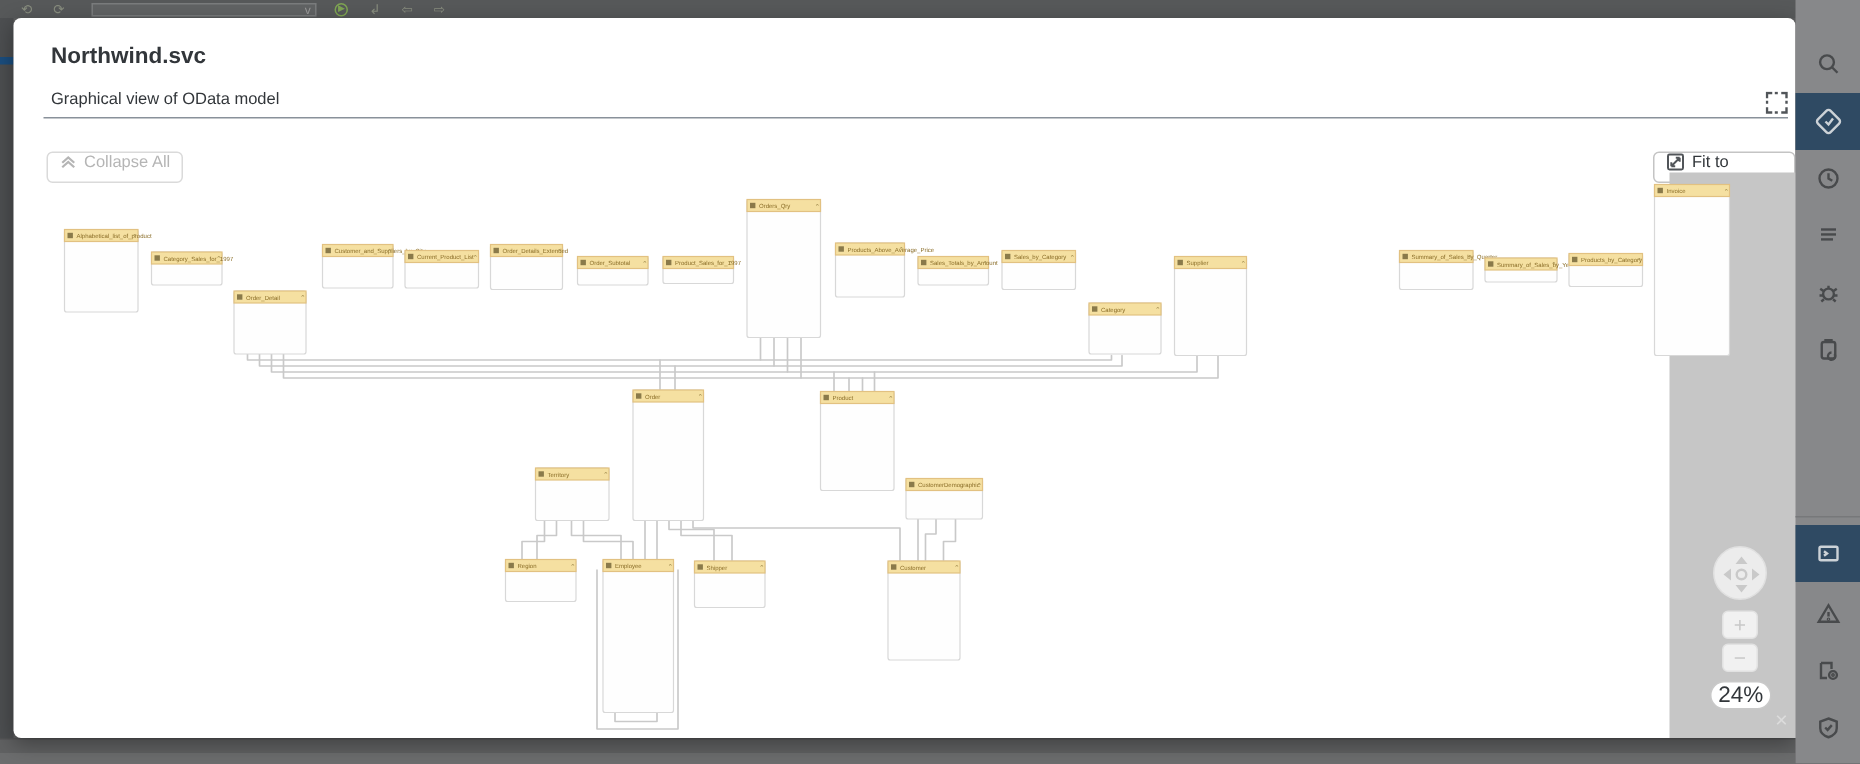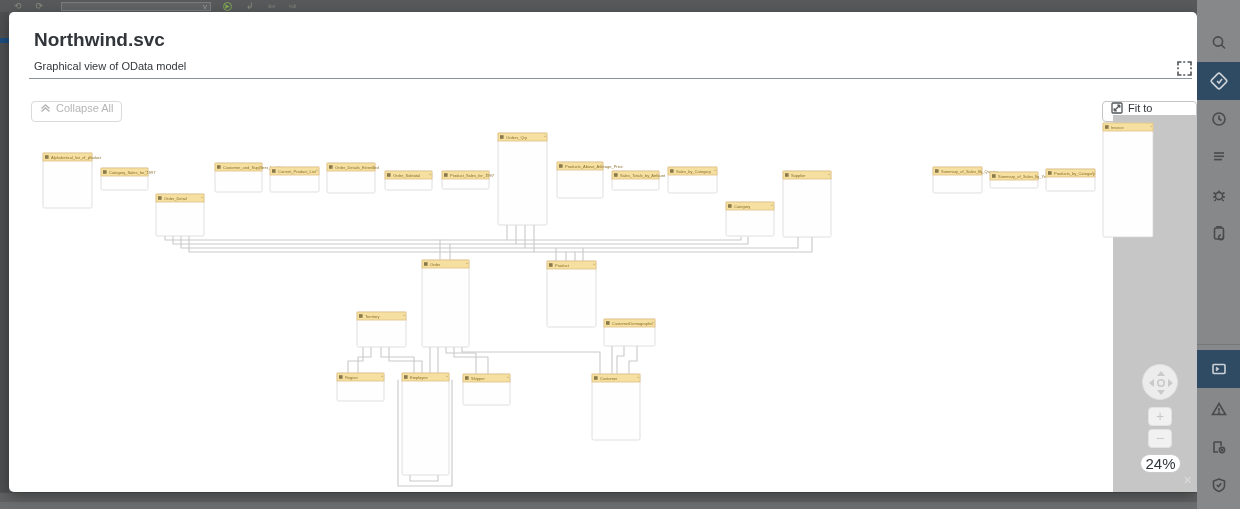--- a/index.html
+++ b/index.html
@@ -21,21 +21,21 @@
   
   .sidebar{position:absolute;right:0;top:0;width:43px;height:509px;background:#87888a;z-index:5;}
   .sb-item{width:43px;height:38px;display:flex;align-items:center;justify-content:center;}
   .sb-item svg{stroke:#3e4042;fill:none;stroke-width:1.6;opacity:.85;}
   .sb-item.selected{background:#2f4a63;}
   .sb-item.selected svg{stroke:#e8eaec;}
   .sb-group-lower{position:absolute;top:344px;width:43px;border-top:1px solid #77787a;}
   
   .dialog{position:absolute;left:9px;top:12px;width:1188px;height:480px;background:#ffffff;
     border-radius:5px;box-shadow:0 4px 14px rgba(0,0,0,.35);z-index:2;}
-  .dlg-title{position:absolute;left:25px;top:17px;font-size:19px;font-weight:bold;color:#32363a;}
+  .dlg-title{position:absolute;left:25px;top:17px;font-size:15px;font-weight:bold;color:#32363a;}
   .dlg-subtitle{position:absolute;left:25px;top:48px;font-size:11px;color:#32363a;}
   .dlg-sep{position:absolute;left:20px;top:66px;width:1163px;height:0;border-top:1px solid #89919a;}
   .fullscreen-ic{position:absolute;left:1168px;top:49px;width:15px;height:15px;cursor:pointer;}
   .btn{position:absolute;height:21px;border:1px solid #c4c4c4;border-radius:4px;background:#fff;
     font-size:11px;color:#32363a;display:flex;align-items:flex-start;padding:0 8px;cursor:pointer;}
   .btn .bic{margin-right:5px;display:flex;align-items:center;}
   .btn.disabled{color:#b5b5b5;border-color:#dadada;cursor:default;}
   .btn.disabled svg{stroke:#b5b5b5;}
   #collapse-all{left:22px;top:89px;}
   #fit-screen{left:1093px;top:89px;}

